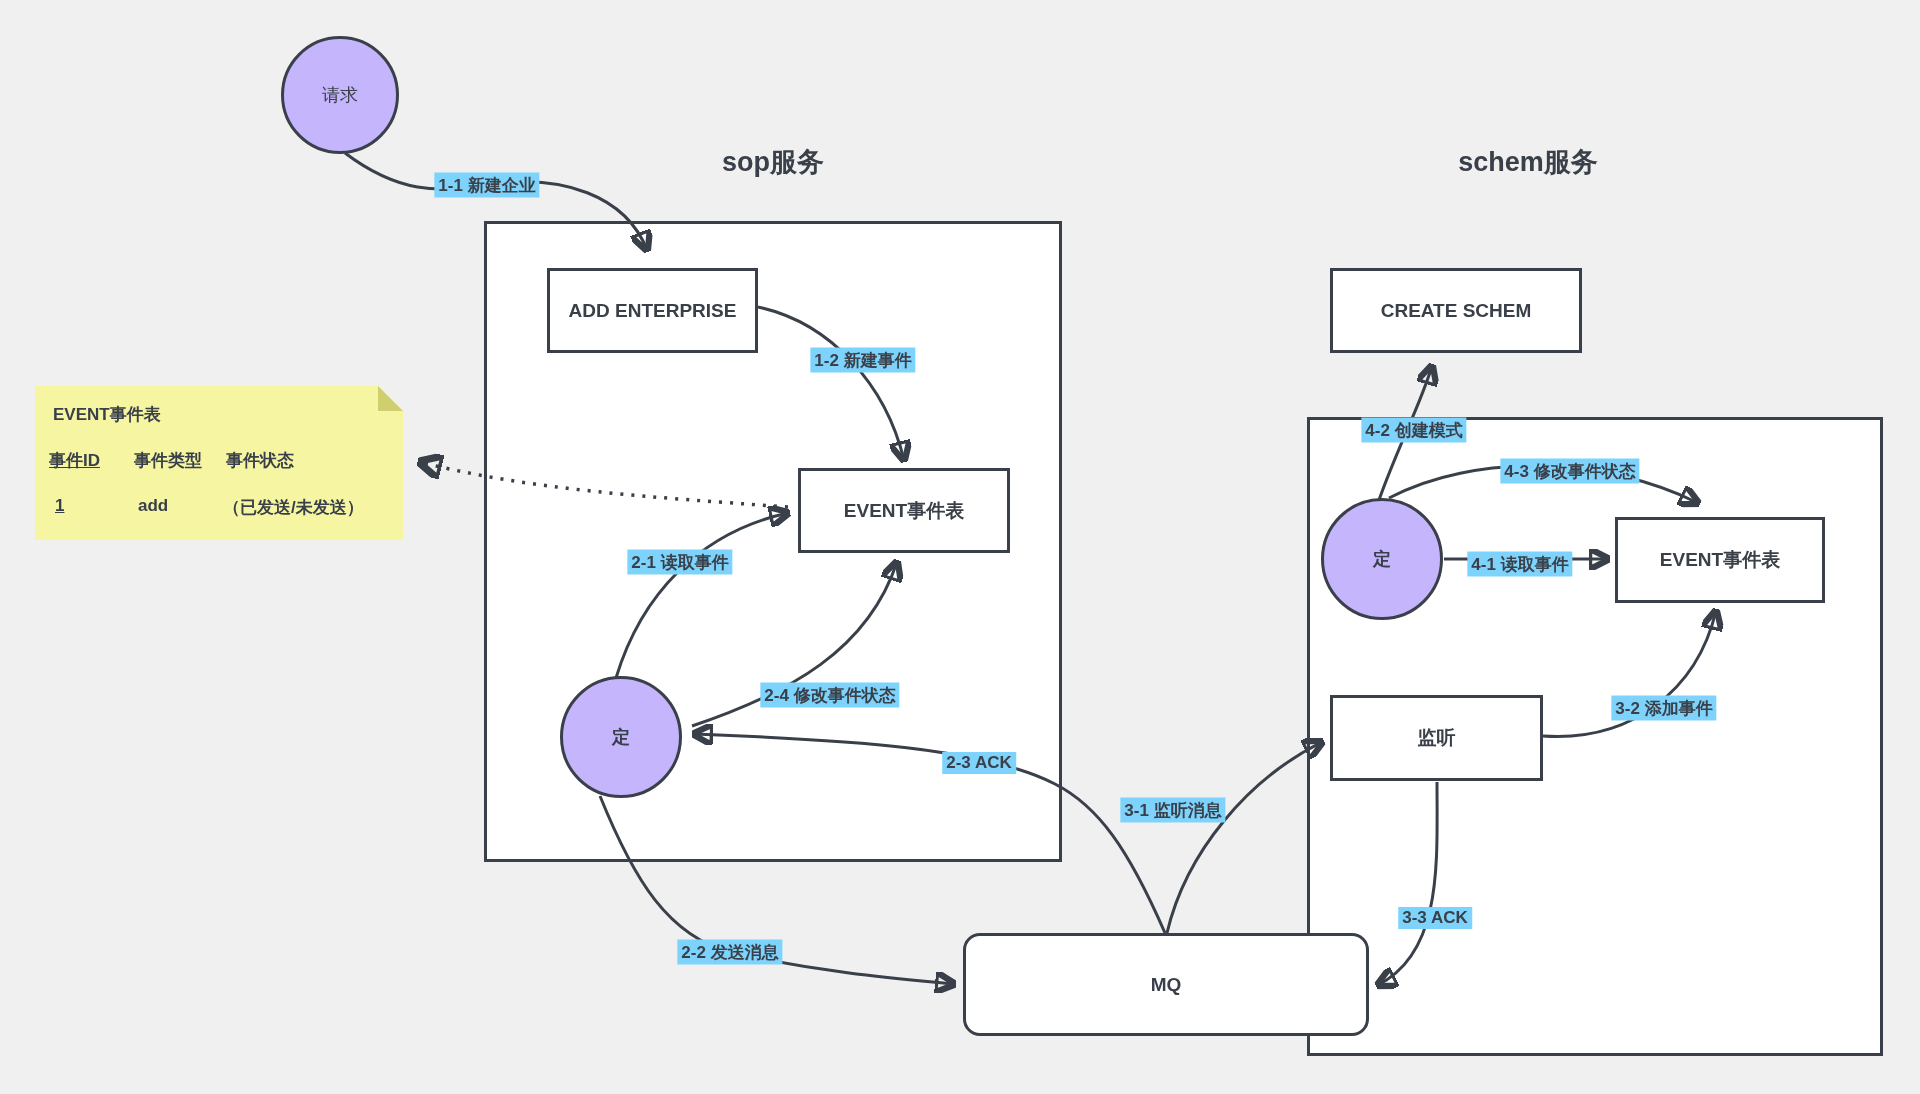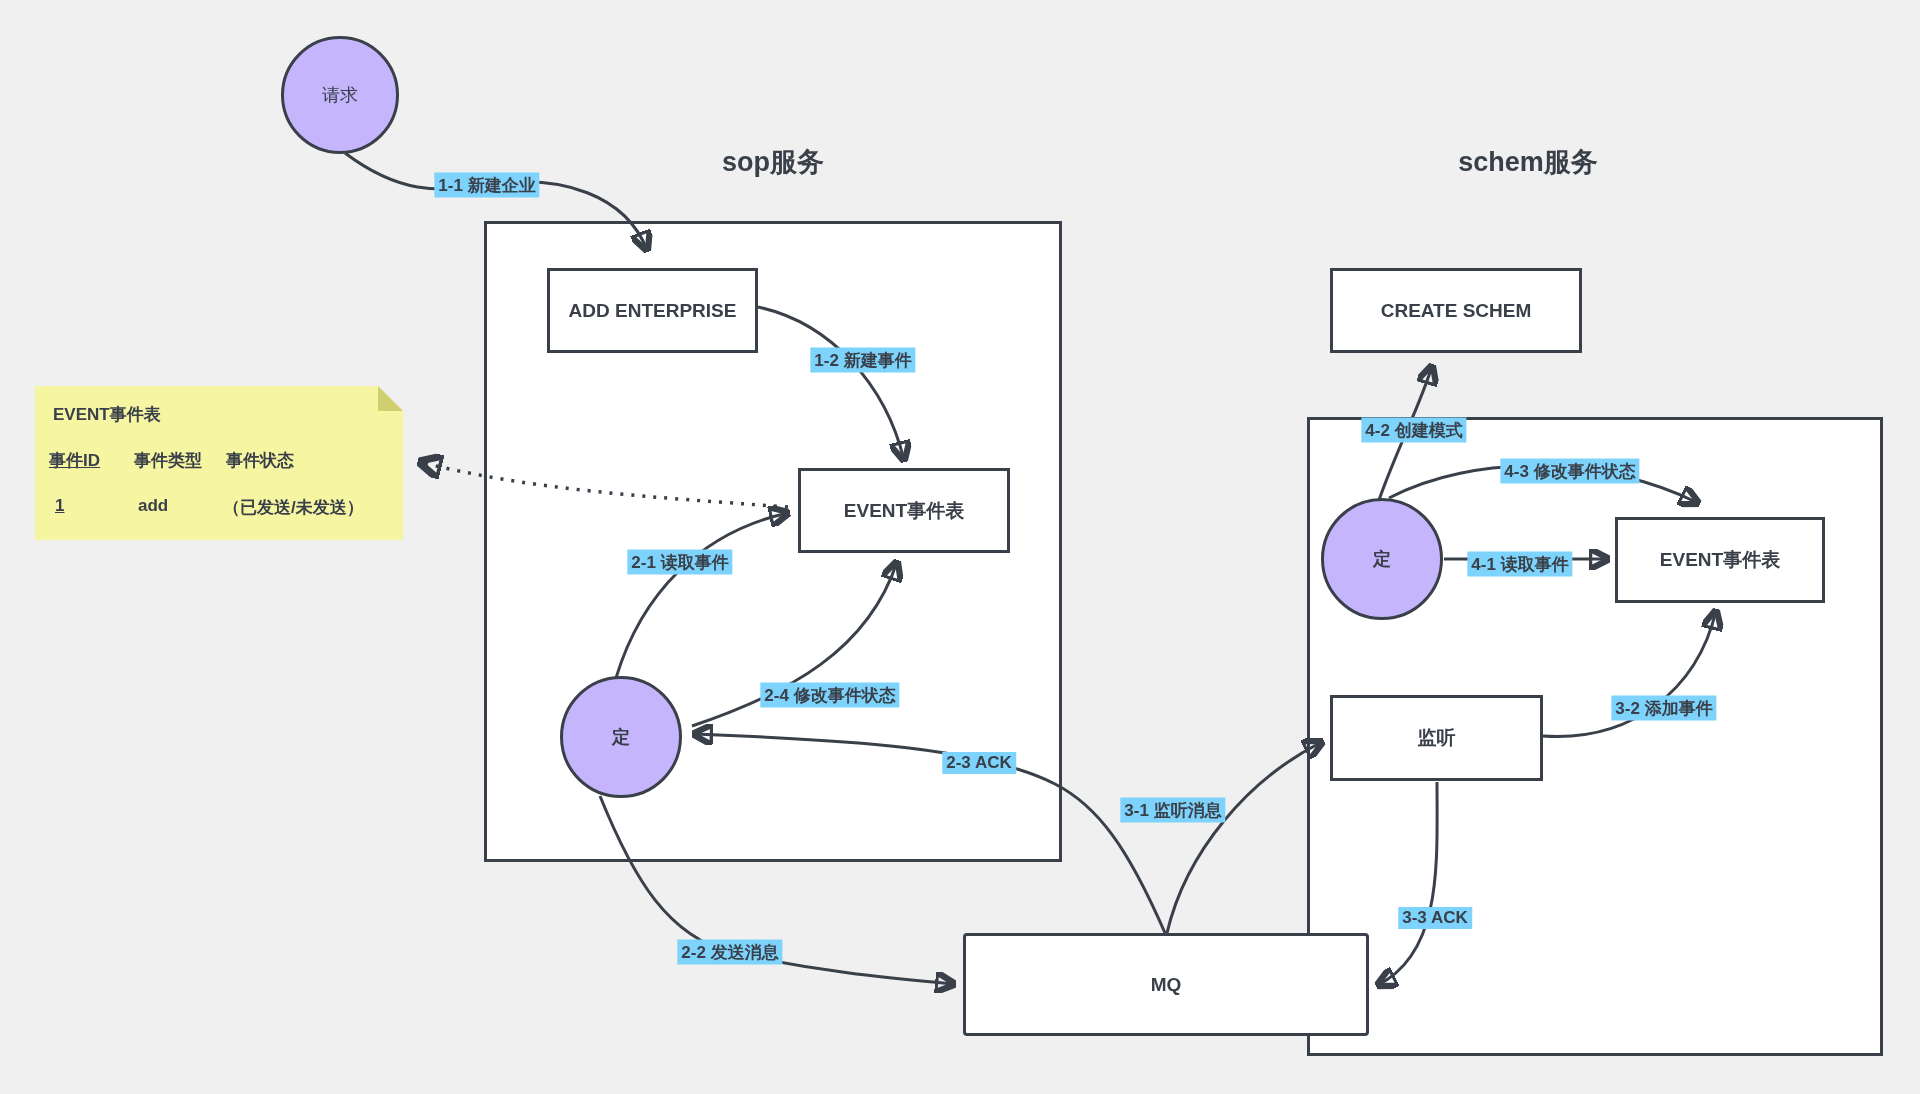--- a/index.html
+++ b/index.html
@@ -20,21 +20,21 @@
     position:absolute;transform:translate(-50%,-50%);
     font-size:27px;font-weight:bold;color:#3a4049;white-space:nowrap;z-index:2;
   }
 
   
   .node-box{
     position:absolute;background:#ffffff;border:3px solid #3a4049;
     box-sizing:border-box;display:flex;align-items:center;justify-content:center;
     font-size:19px;font-weight:bold;color:#3a4049;white-space:nowrap;z-index:3;
   }
-  .node-box.rounded{border-radius:4px;}
+  .node-box.rounded{border-radius:17px;}
 
   
   .node-circle{
     position:absolute;background:#c4b5fd;border:3px solid #3a4049;border-radius:50%;
     box-sizing:border-box;display:flex;align-items:center;justify-content:center;
     font-size:18px;color:#3a4049;z-index:3;
   }
   .node-circle.bold{font-weight:bold;}
 
   

